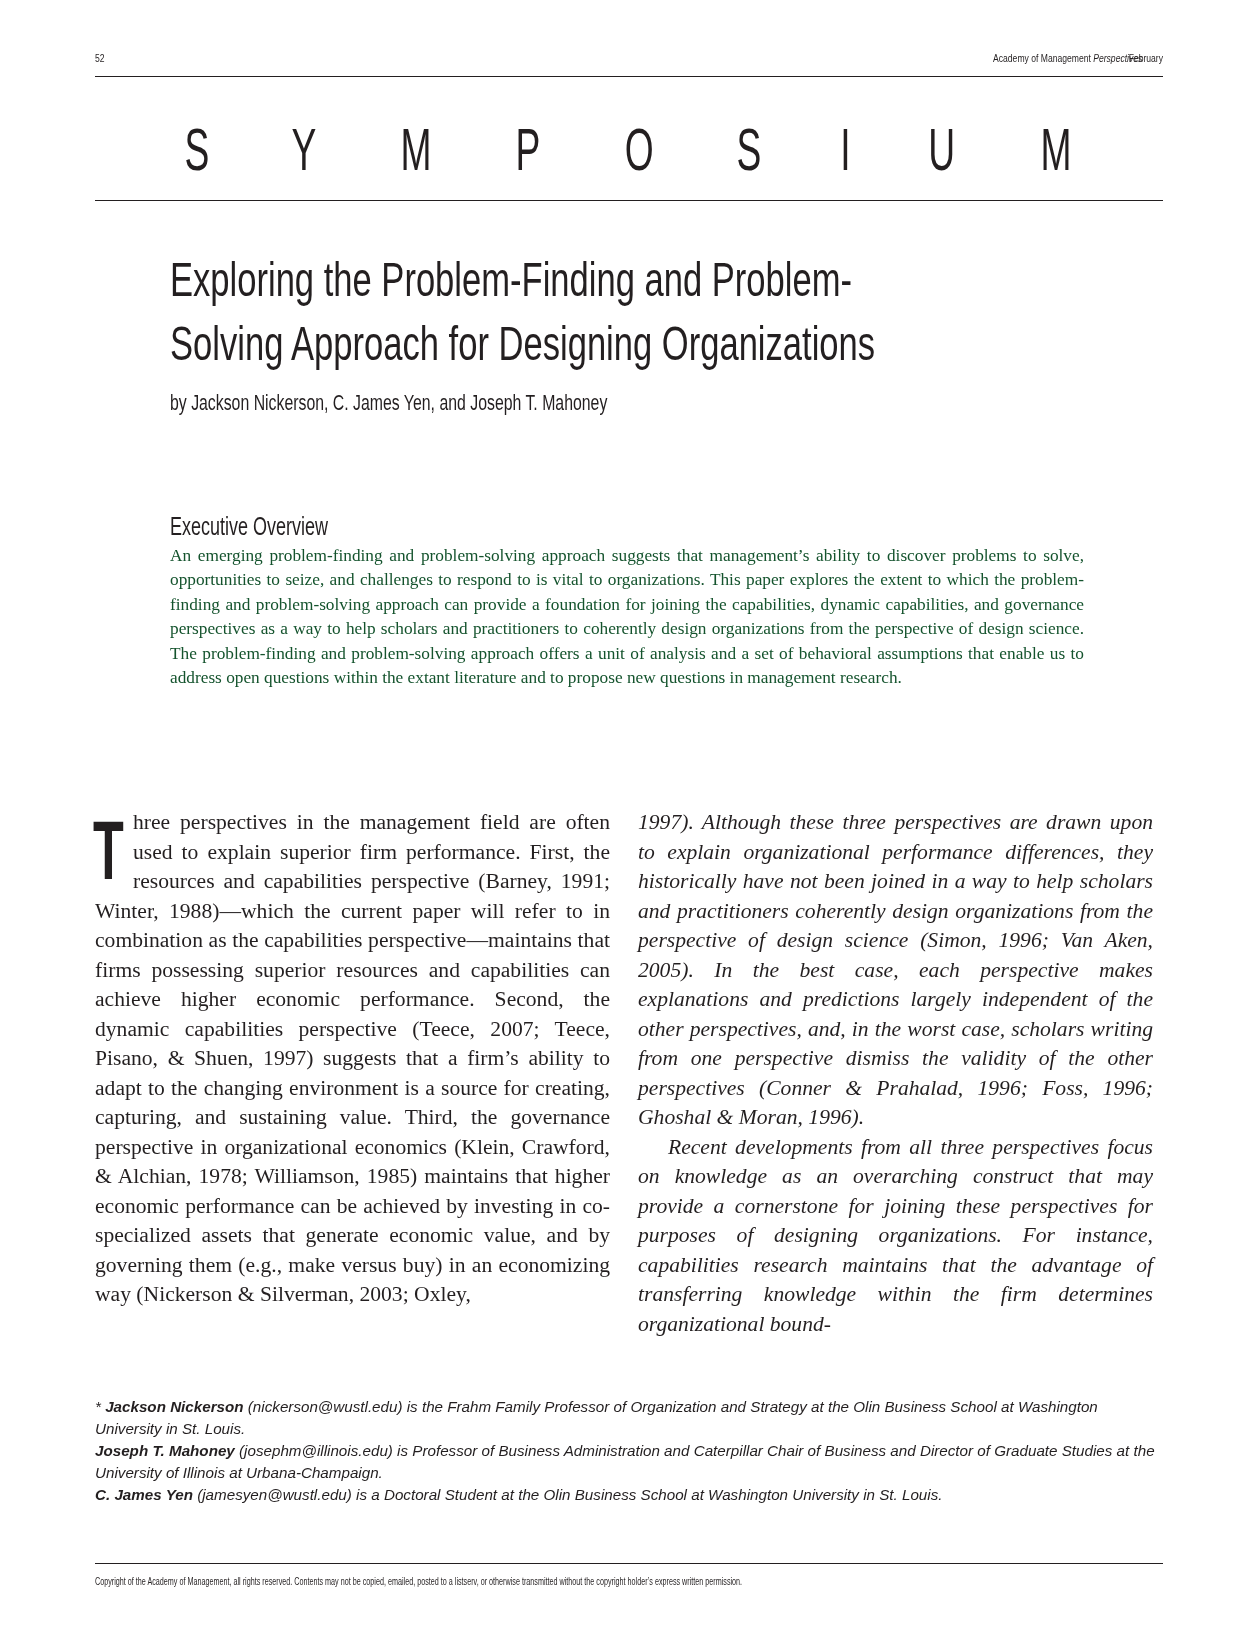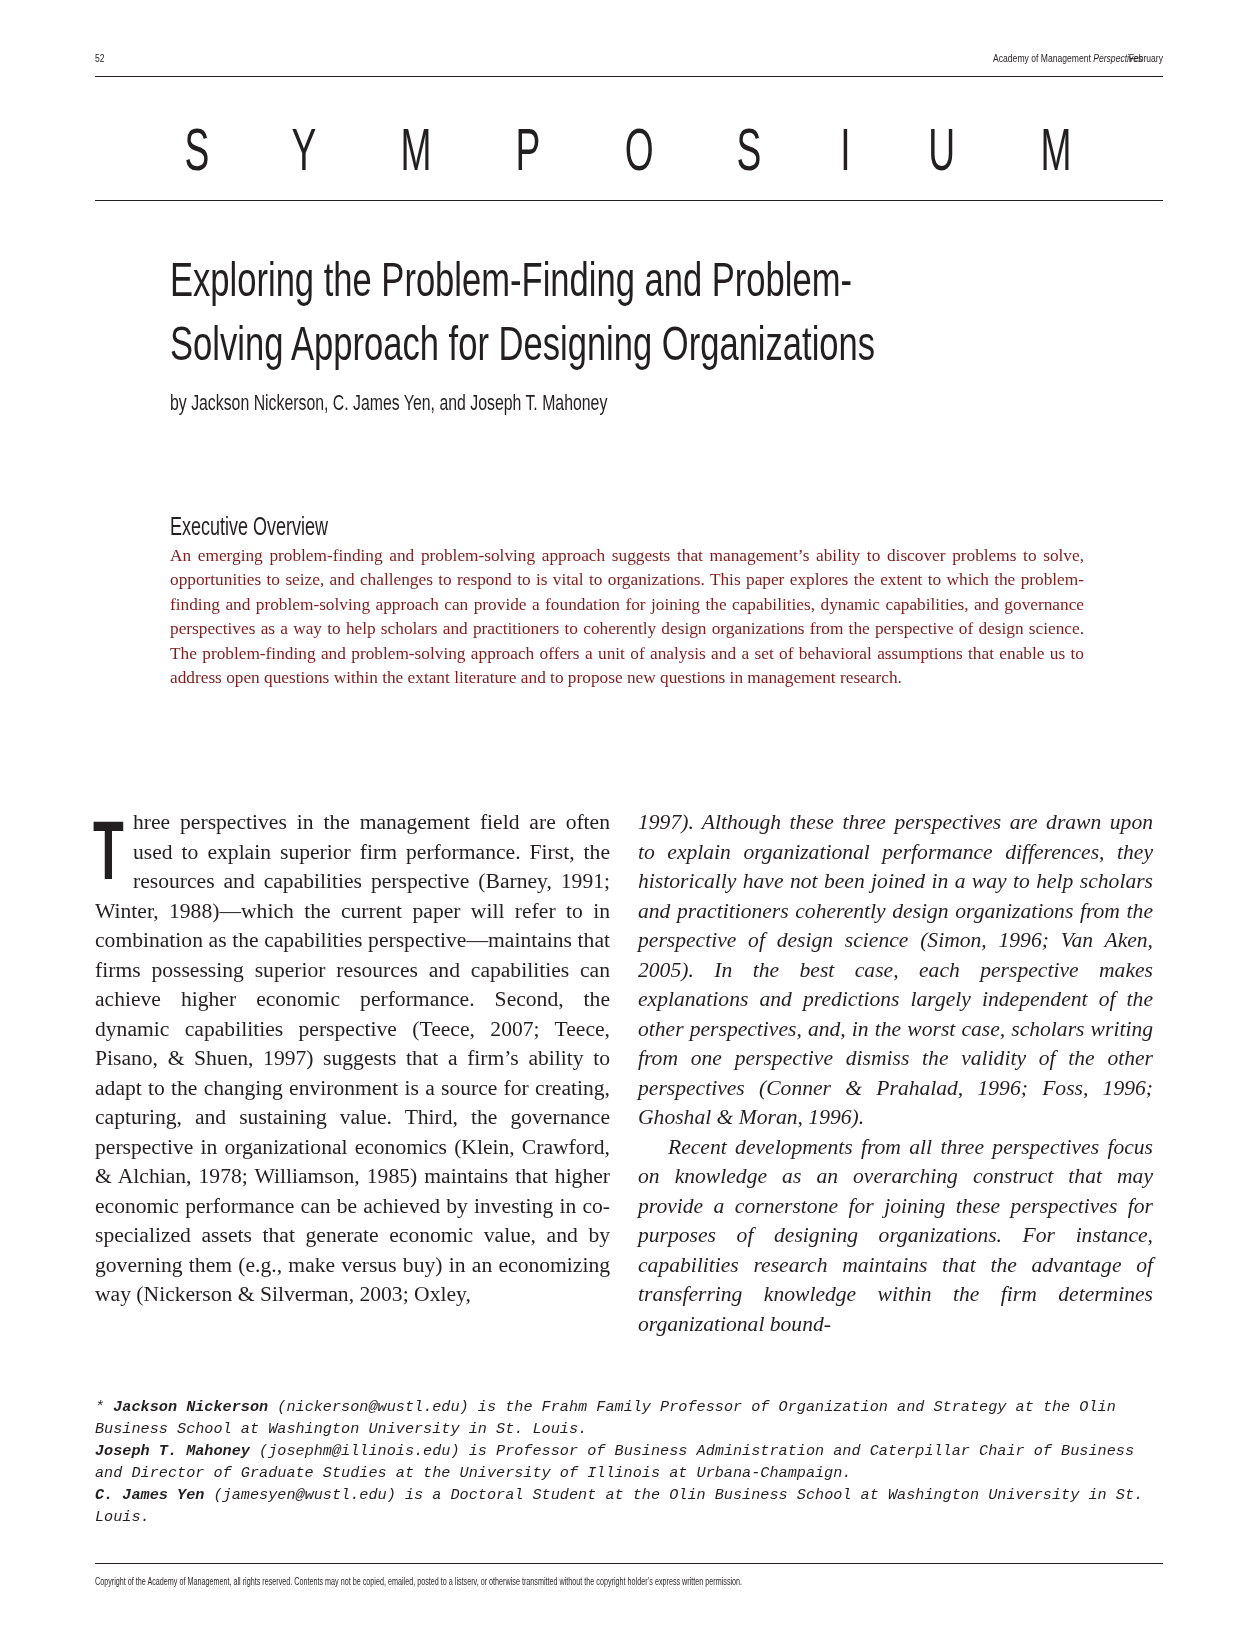--- a/index.html
+++ b/index.html
@@ -15,21 +15,21 @@
 
   .symposium { position: absolute; left: 95px; top: 110px; width: 1068px; height: 90px; border-bottom: 1.5px solid #231f20; }
   .symposium .letters { position: absolute; left: 82px; right: 82px; top: 8px; display: flex; justify-content: space-between; }
   .symposium .letters span { font-size: 60px; line-height: 64px; display: inline-block; transform: scaleX(0.62); color: #231f20; }
 
   .title { position: absolute; left: 170px; top: 248px; width: 1000px; font-size: 48px; line-height: 64px; font-weight: normal; margin: 0; }
   .title .line { display: block; transform: scaleX(0.72); transform-origin: left center; white-space: nowrap; }
   .byline { position: absolute; left: 170px; top: 390px; font-size: 22px; white-space: nowrap; transform: scaleX(0.72); transform-origin: left top; }
 
   .exec-heading { position: absolute; left: 170px; top: 512px; font-size: 25px; white-space: nowrap; transform: scaleX(0.72); transform-origin: left top; }
-  .exec-body { position: absolute; left: 170px; top: 544px; width: 914px; font-size: 17.3px; line-height: 24.4px; text-align: justify; color: #7f1d1d; }
+  .exec-body { position: absolute; left: 170px; top: 544px; width: 914px; font-size: 17.3px; line-height: 24.4px; text-align: justify; color: #14532d; }
 
   .body-cols { position: absolute; left: 95px; top: 808px; width: 1068px; }
   .col { position: absolute; top: 0; width: 515px; font-size: 21.6px; line-height: 29.5px; text-align: justify; color: #231f20; }
   .col-left { left: 0; }
   .col-right { left: 543px; font-style: italic; }
   .col p { margin: 0; }
   .col p.indent { text-indent: 30px; }
   .dropcap { float: left; font-family: "Liberation Sans", sans-serif; font-weight: bold; font-size: 84px; line-height: 76px; height: 78px; margin: 4px 6px 0 -2px; transform: scaleX(0.6); transform-origin: left top; width: 34px; }
 
   .footnotes { position: absolute; left: 95px; top: 1396px; width: 1068px; font-size: 15.2px; line-height: 22px; font-style: italic; color: #231f20; }
@@ -79,21 +79,21 @@
 <div class="body-cols serif">
   <div class="col col-left">
     <p><span class="dropcap">T</span><span>hree perspectives in the management field are often used to explain superior firm performance. First, the resources and capabilities perspective (Barney, 1991; Winter, 1988)—which the current paper will refer to in combination as the capabilities perspective—maintains that firms possessing superior resources and capabilities can achieve higher economic performance. Second, the dynamic capabilities perspective (Teece, 2007; Teece, Pisano, &amp; Shuen, 1997) suggests that a firm’s ability to adapt to the changing environment is a source for creating, capturing, and sustaining value. Third, the governance perspective in organizational economics (Klein, Crawford, &amp; Alchian, 1978; Williamson, 1985) maintains that higher economic performance can be achieved by investing in co-specialized assets that generate economic value, and by governing them (e.g., make versus buy) in an economizing way (Nickerson &amp; Silverman, 2003; Oxley,</span></p>
   </div>
   <div class="col col-right">
     <p>1997). Although these three perspectives are drawn upon to explain organizational performance differences, they historically have not been joined in a way to help scholars and practitioners coherently design organizations from the perspective of design science (Simon, 1996; Van Aken, 2005). In the best case, each perspective makes explanations and predictions largely independent of the other perspectives, and, in the worst case, scholars writing from one perspective dismiss the validity of the other perspectives (Conner &amp; Prahalad, 1996; Foss, 1996; Ghoshal &amp; Moran, 1996).</p>
     <p class="indent">Recent developments from all three perspectives focus on knowledge as an overarching construct that may provide a cornerstone for joining these perspectives for purposes of designing organizations. For instance, capabilities research maintains that the advantage of transferring knowledge within the firm determines organizational bound-</p>
   </div>
 </div>
 
-<div class="footnotes" style="font-family: Liberation Mono, monospace;">
+<div class="footnotes" style="font-family: Liberation Sans, sans-serif;">
   <p><span>* </span><b>Jackson Nickerson</b><span> (nickerson@wustl.edu) is the Frahm Family Professor of Organization and Strategy at the Olin Business School at Washington University in St. Louis.</span></p>
   <p><b>Joseph T. Mahoney</b><span> (josephm@illinois.edu) is Professor of Business Administration and Caterpillar Chair of Business and Director of Graduate Studies at the University of Illinois at Urbana-Champaign.</span></p>
   <p><b>C. James Yen</b><span> (jamesyen@wustl.edu) is a Doctoral Student at the Olin Business School at Washington University in St. Louis.</span></p>
 </div>
 
 <div class="copyright cond">
   <span class="l1">Copyright of the Academy of Management, all rights reserved. Contents may not be copied, emailed, posted to a listserv, or otherwise transmitted without the copyright holder’s express written permission.</span>
 </div>
 
 </body></html>

